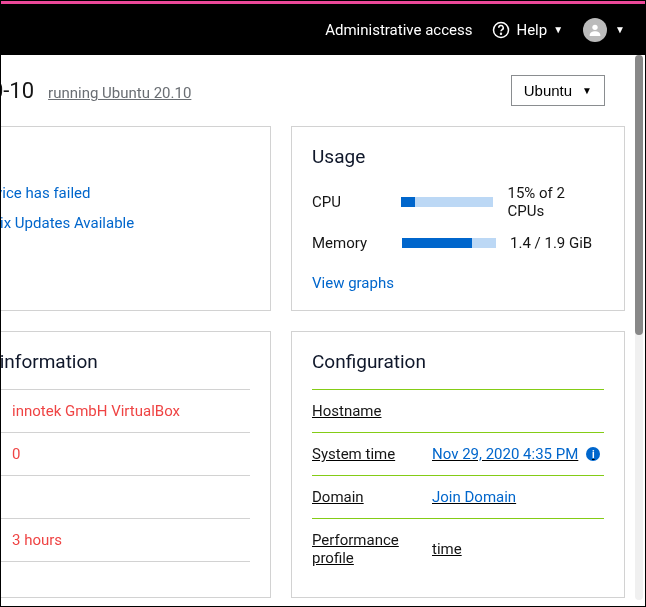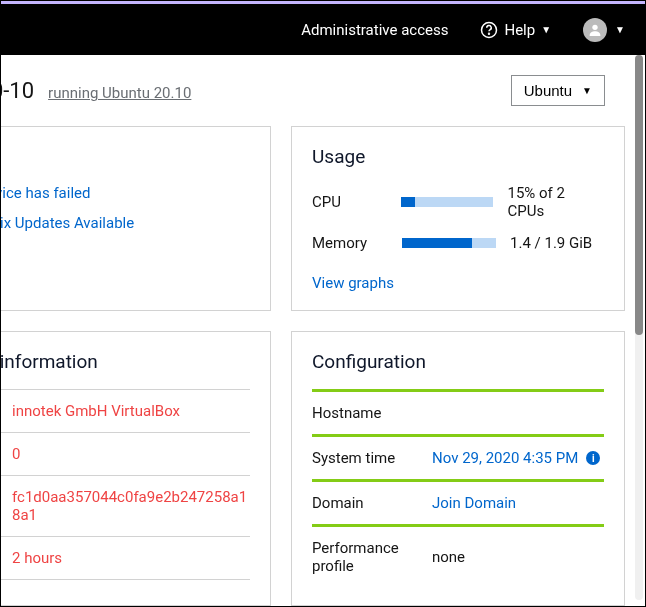--- a/index.html
+++ b/index.html
@@ -1,17 +1,17 @@
 <!DOCTYPE html>
 <html><head>
 <meta charset="utf-8">
 <style>
   * { box-sizing: border-box; margin: 0; padding: 0; }
   body { font-family: -apple-system, BlinkMacSystemFont, "Segoe UI", Roboto, Helvetica, Arial, sans-serif; background: #fff; width: 646px; height: 607px; overflow: hidden; border: 1px solid #000; position: relative; }
-  .topbar { background: #000; height: 54px; border-top: 3px solid #c4b5fd; display: flex; align-items: center; justify-content: flex-end; padding: 0 20px; color: #fff; font-size: 15px; gap: 32px; }
+  .topbar { background: #000; height: 54px; border-top: 3px solid #ec4899; display: flex; align-items: center; justify-content: flex-end; padding: 0 20px; color: #fff; font-size: 15px; gap: 20px; }
   .topbar .help { display: flex; align-items: center; gap: 6px; cursor: pointer; }
   .topbar .avatar-wrap { display: flex; align-items: center; gap: 8px; cursor: pointer; }
   .avatar { width: 24px; height: 24px; border-radius: 50%; background: #bbb; display: flex; align-items: center; justify-content: center; }
   .content { padding: 20px 20px 0 0; height: 553px; overflow-y: auto; }
   .header-row { display: flex; align-items: center; justify-content: space-between; padding: 0 20px 20px 0; margin-left: -60px; }
   .header-left { display: flex; align-items: baseline; gap: 14px; }
   .host-title { font-size: 22px; font-weight: 400; color: #151515; }
   .host-sub { font-size: 15px; color: #6a6e73; text-decoration: underline; }
   .restart-btn { border: 1px solid #8a8d90; background: #fff; padding: 6px 12px; font-size: 15px; display: flex; align-items: center; gap: 10px; cursor: pointer; }
   .cards-row { display: flex; gap: 20px; margin-left: -60px; }
@@ -24,21 +24,21 @@
   .usage-row { display: flex; align-items: center; margin-bottom: 14px; font-size: 15px; }
   .usage-row .label { width: 90px; color: #151515; }
   .usage-row .bar { width: 94px; height: 10px; background: #bcd8f5; position: relative; margin-right: 14px; }
   .usage-row .bar .fill { height: 100%; background: #0066cc; position: absolute; left: 0; top: 0; }
   .usage-row .val { color: #151515; }
   .view-graphs { color: #0066cc; font-size: 15px; cursor: pointer; margin-top: 8px; display: inline-block; }
   .sysinfo-row { display: flex; padding: 12px 0; border-top: 1px solid #d2d2d2; font-size: 15px; }
   .sysinfo-row:last-child { border-bottom: 1px solid #d2d2d2; }
   .sysinfo-row .k { width: 50px; color: #151515; flex-shrink: 0; }
   .sysinfo-row .v { color: #ef4444; word-break: break-all; }
-  .config-row { display: flex; padding: 12px 0; border-top: 3px solid #84cc16; font-size: 15px; }
+  .config-row { display: flex; padding: 12px 0; border-top: 1px solid #84cc16; font-size: 15px; text-decoration: underline; }
   .config-row .k { width: 120px; color: #151515; flex-shrink: 0; }
   .config-row .v { color: #151515; display: flex; align-items: center; gap: 8px; flex-wrap: wrap; }
   .info-icon { width: 14px; height: 14px; border-radius: 50%; background: #0066cc; color: #fff; font-size: 10px; font-weight: bold; display: inline-flex; align-items: center; justify-content: center; cursor: pointer; }
   .scrollbar-track { position: absolute; right: 2px; top: 54px; width: 8px; height: 545px; background: #f0f0f0; border-radius: 4px; }
   .scrollbar-thumb { position: absolute; top: 0; width: 8px; height: 280px; background: #888; border-radius: 4px; }
   .caret { font-size: 10px; }
 </style>
 </head>
 <body>
 
@@ -112,25 +112,24 @@
         <div class="sysinfo-row">
             <span class="k">el</span>
             <span class="v">innotek GmbH VirtualBox</span>
           </div>
         <div class="sysinfo-row">
             <span class="k">t tag</span>
             <span class="v">0</span>
           </div>
         <div class="sysinfo-row">
             <span class="k">nine</span>
-            <span class="v">fc1d0aa357044c0fa9e2b247258a18a1</span>
           </div>
         <div class="sysinfo-row">
             <span class="k">me</span>
-            <span class="v">2 hours</span>
+            <span class="v">3 hours</span>
           </div>
       </div>
     </div>
     <div class="card right">
       <h2>Configuration</h2>
       <div style="margin-top:14px;">
         <div class="config-row">
           <span class="k">Hostname</span>
         </div>
         <div class="config-row">
@@ -142,21 +141,21 @@
         </div>
         <div class="config-row">
           <span class="k">Domain</span>
           <span class="v">
               <span class="link">Join Domain</span>
             </span>
         </div>
         <div class="config-row">
           <span class="k">Performance profile</span>
           <span class="v">
-              <span>none</span>
+              <span>time</span>
             </span>
         </div>
       </div>
     </div>
   </div>
 
 </div>
 
 <div class="scrollbar-track">
   <div class="scrollbar-thumb"></div>

